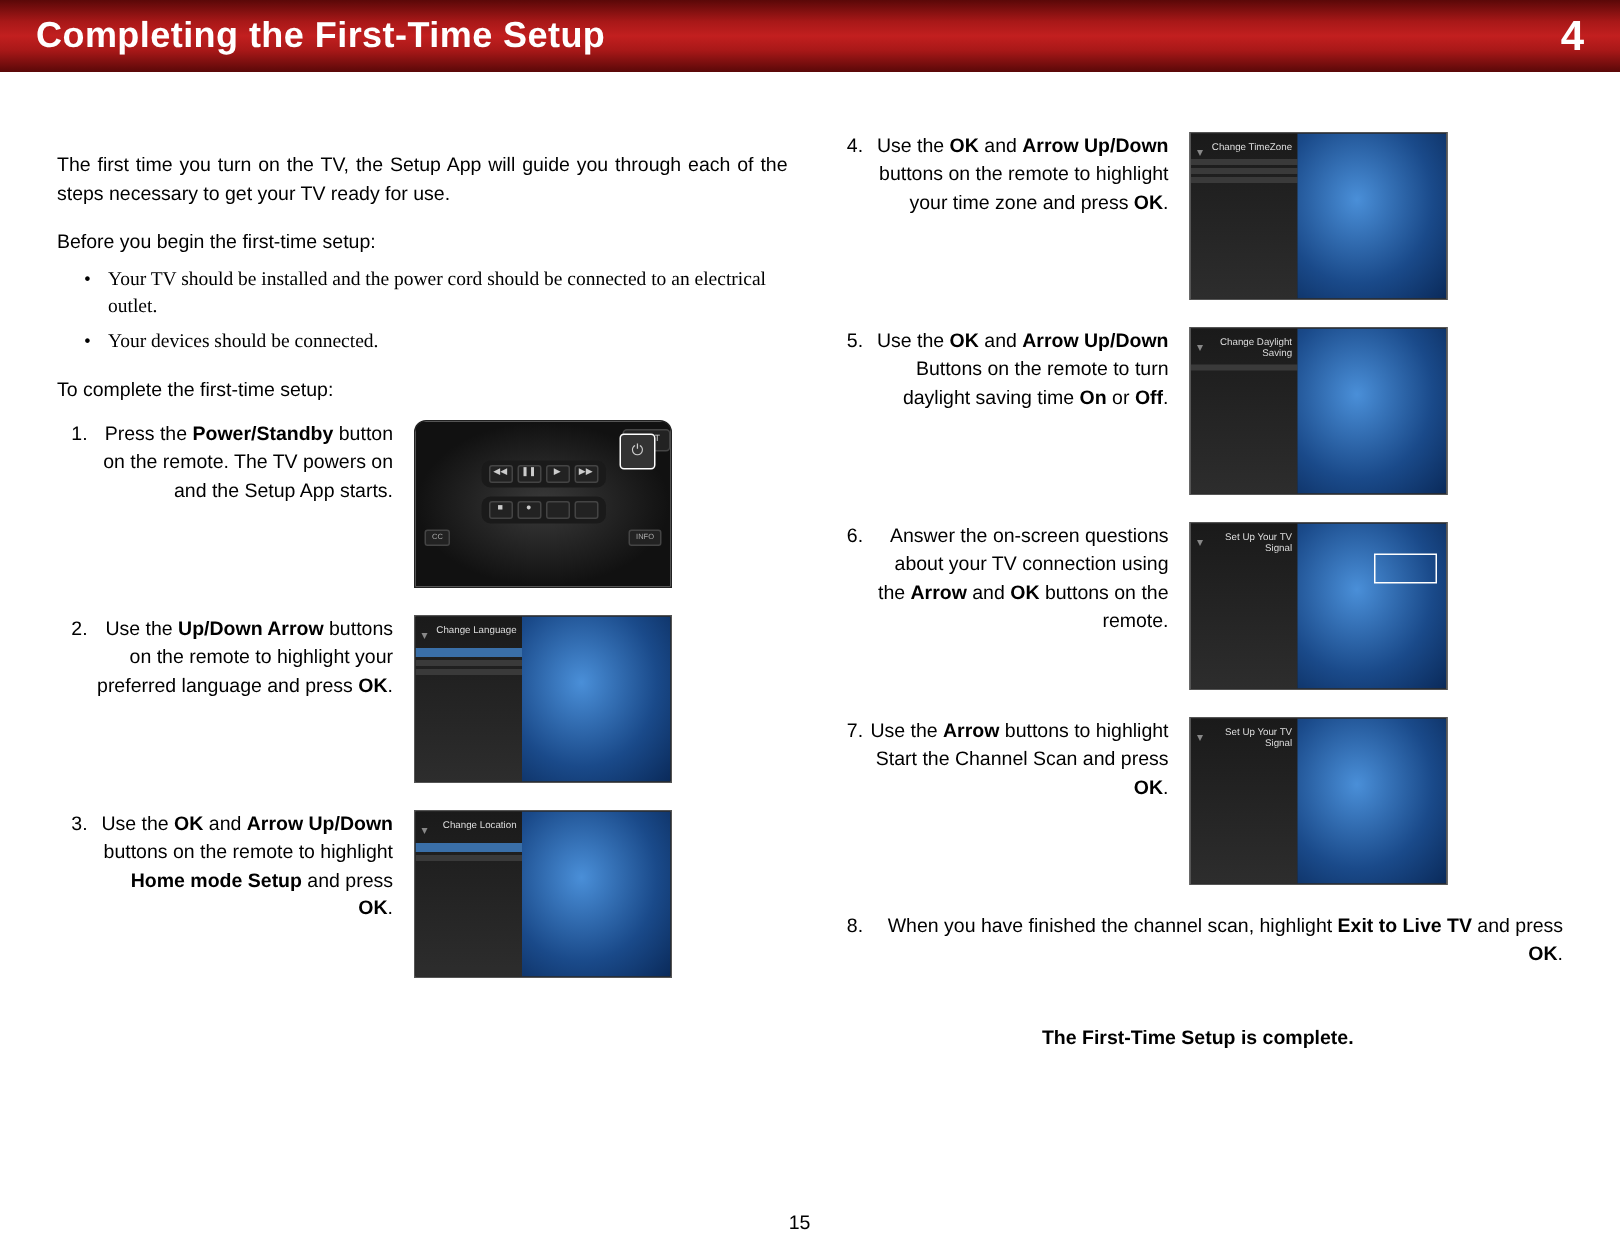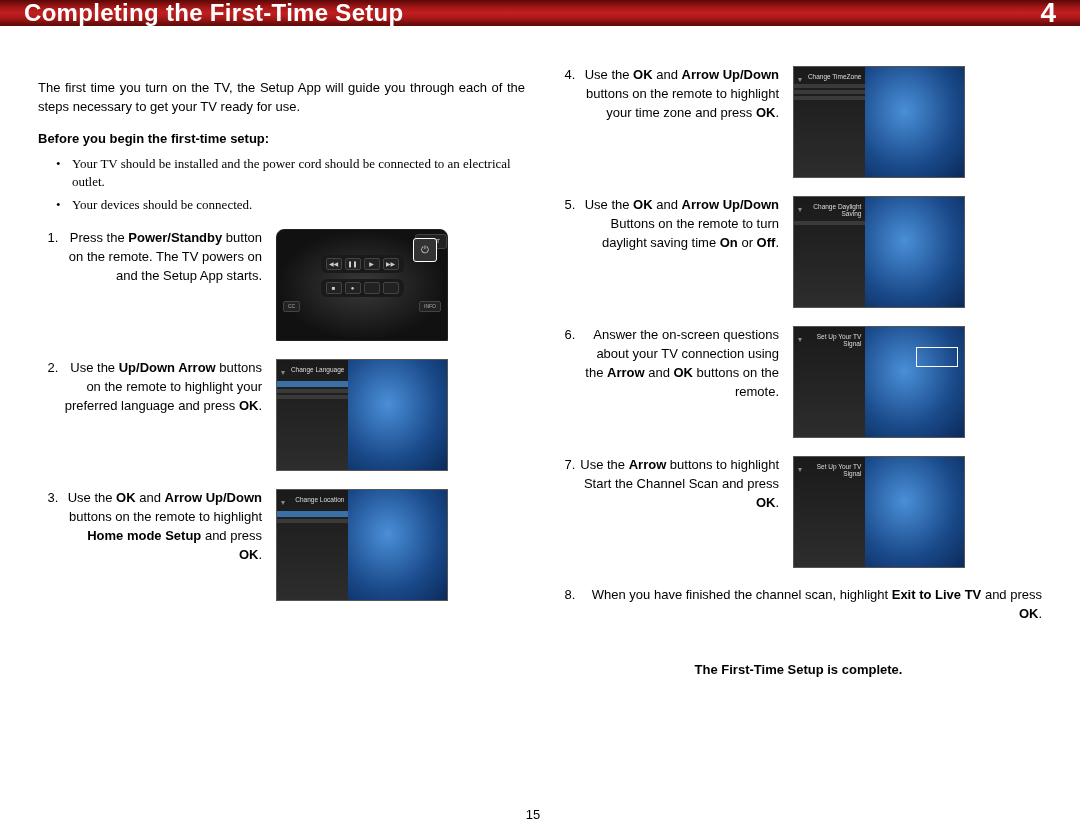--- a/index.html
+++ b/index.html
@@ -12,21 +12,21 @@
     color: #000;
     position: relative;
   }
   .header-bar {
     background: linear-gradient(to bottom, #5a0808 0%, #a81818 30%, #c21f1f 50%, #a81818 70%, #5a0808 100%);
     color: #fff;
     padding: 6px 24px;
     display: flex;
     justify-content: space-between;
     align-items: center;
-    height: 26px;
+    height: 48px;
     box-sizing: border-box;
   }
   .header-title {
     font-size: 24px;
     font-weight: bold;
     letter-spacing: 0.3px;
   }
   .header-num {
     font-size: 28px;
     font-weight: bold;
@@ -40,21 +40,20 @@
   }
   .col {
     flex: 1;
     min-width: 0;
   }
   .intro {
     text-align: justify;
   }
   .before {
     margin-bottom: 6px;
-    font-weight: bold;
   }
   ul.bullets {
     margin: 4px 0 14px 0;
     padding-left: 34px;
     list-style: none;
   }
   ul.bullets li {
     position: relative;
     margin-bottom: 4px;
     font-family: Liberation Serif, serif;
@@ -226,20 +225,21 @@
 
 <div class="content">
 
   <div class="col">
     <p class="intro">The first time you turn on the TV, the Setup App will guide you through each of the steps necessary to get your TV ready for use.</p>
     <p class="before">Before you begin the first-time setup:</p>
     <ul class="bullets">
       <li>Your TV should be installed and the power cord should be connected to an electrical outlet.</li>
       <li>Your devices should be connected.</li>
     </ul>
+    <p class="tocomplete">To complete the first-time setup:</p>
 
     <ol class="steps">
       <li>
         <div class="step-row">
           <div class="step-text">
             <span>Press the </span><b>Power/Standby</b><span> button on the remote. The TV powers on and the Setup App starts.</span>
           </div>
           <div class="img-remote">
             <span class="remote-input">INPUT</span>
             <span class="remote-power">⏻</span>

